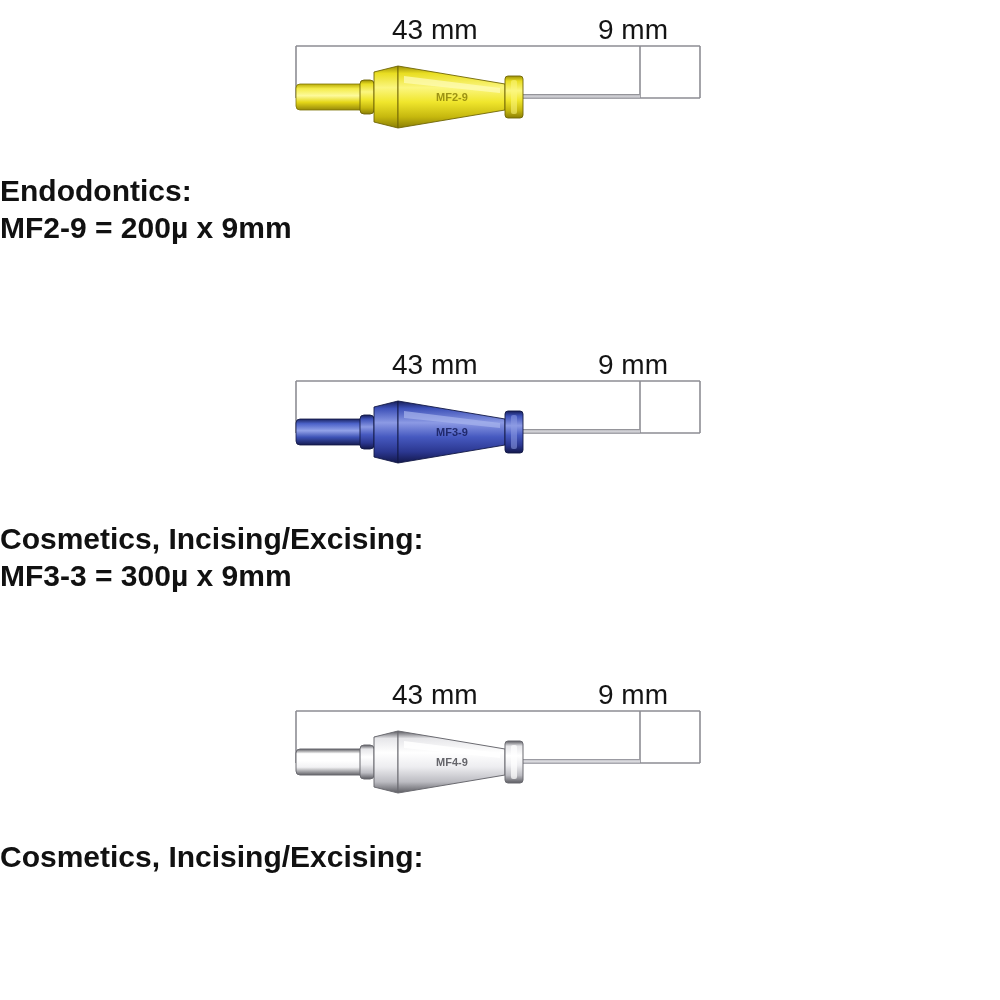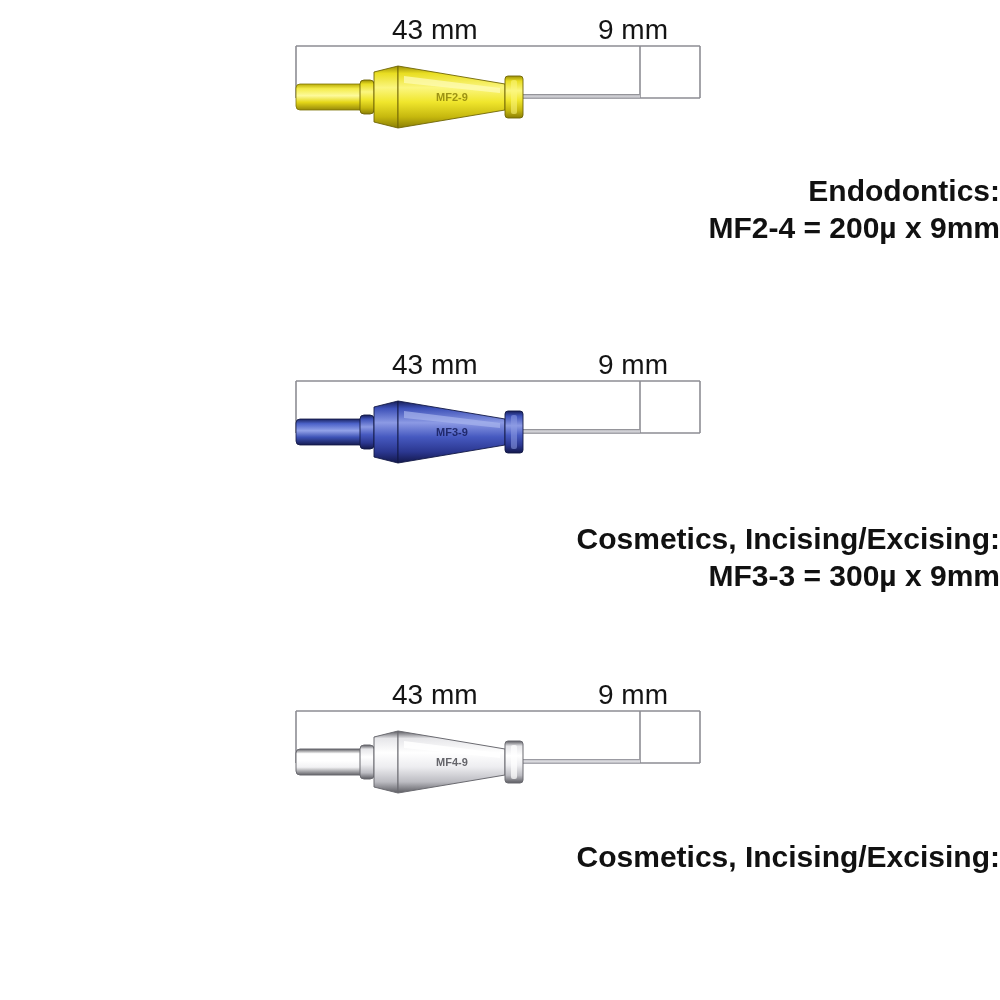--- a/index.html
+++ b/index.html
@@ -58,21 +58,21 @@
     line-height: 1;
   }
   .dim-label.len-43 { left: 392px; top: 16px; }
   .dim-label.len-9  { left: 598px; top: 16px; }
 
   
   .caption {
     position: absolute;
     left: 0;
     width: 1000px;
-    text-align: right;
+    text-align: left;
     font-family: "Liberation Sans", sans-serif;
     font-weight: bold;
     color: #111111;
     line-height: 1.24;
   }
   .caption .line {
     display: block;
     white-space: nowrap;
   }
   #block-0 .caption { top: 172px; font-size: 30px; }
@@ -152,21 +152,21 @@
 
         <text x="452" y="101" font-family="Liberation Sans, sans-serif" font-size="11" font-weight="bold" fill="#8e8309" opacity="0.85" text-anchor="middle">MF2-9</text>
       </svg>
 
       <div class="dim-label len-43">43 mm</div>
       <div class="dim-label len-9">9 mm</div>
     </div>
 
     <div class="caption">
       <span class="line">Endodontics:</span>
-      <span class="line">MF2-4 = 200µ x 9mm</span>
+      <span class="line">MF2-9 = 200µ x 9mm</span>
     </div>
   </div>
 
   <div class="product-block" id="block-1">
 
     <div class="diagram">
 
       <svg class="dim-svg" viewBox="0 0 1000 150">
         <g stroke="#8d8d93" stroke-width="1.6" fill="none">
           <line x1="296" y1="46" x2="700" y2="46"></line>

